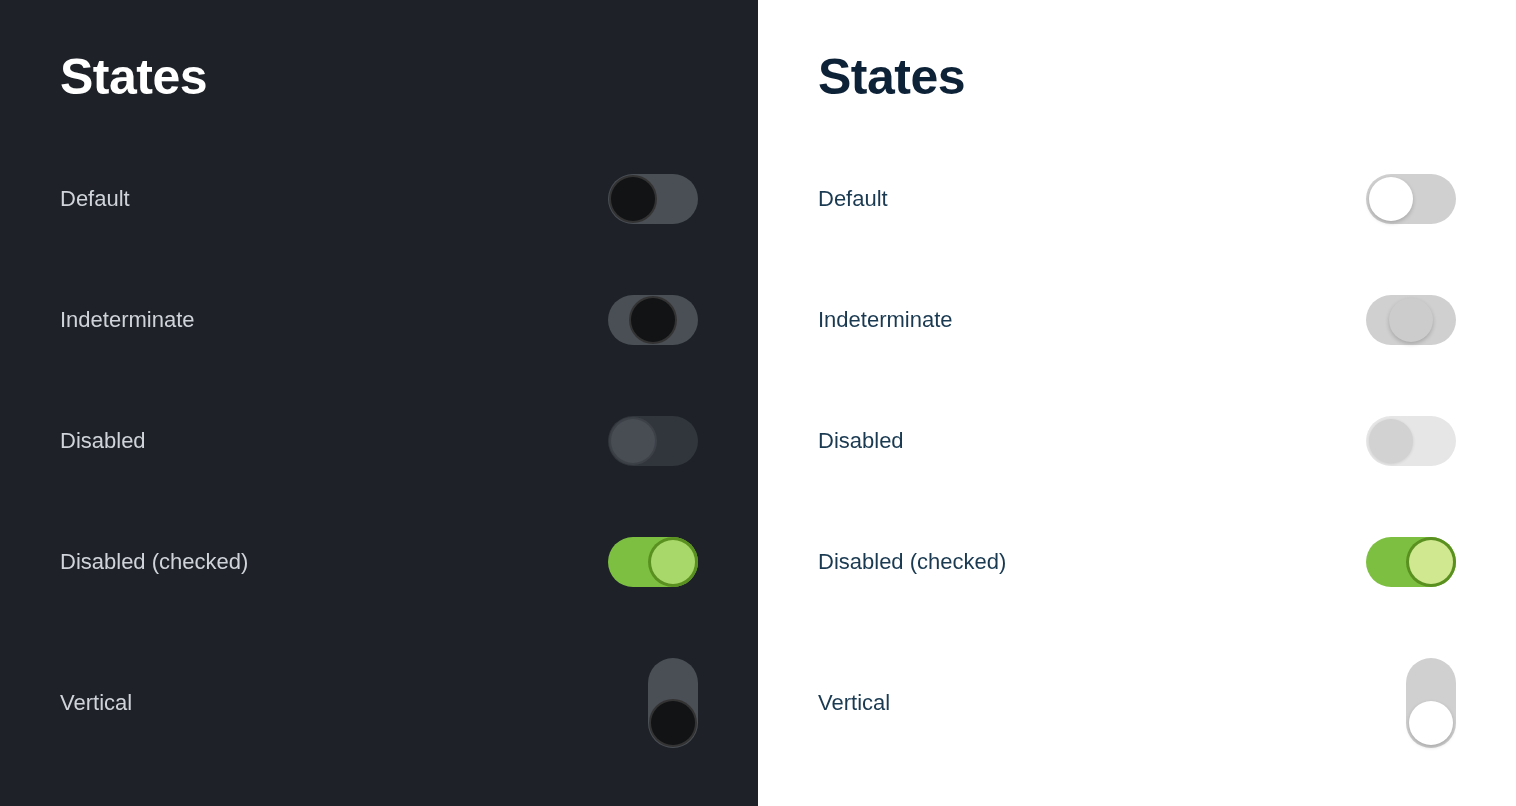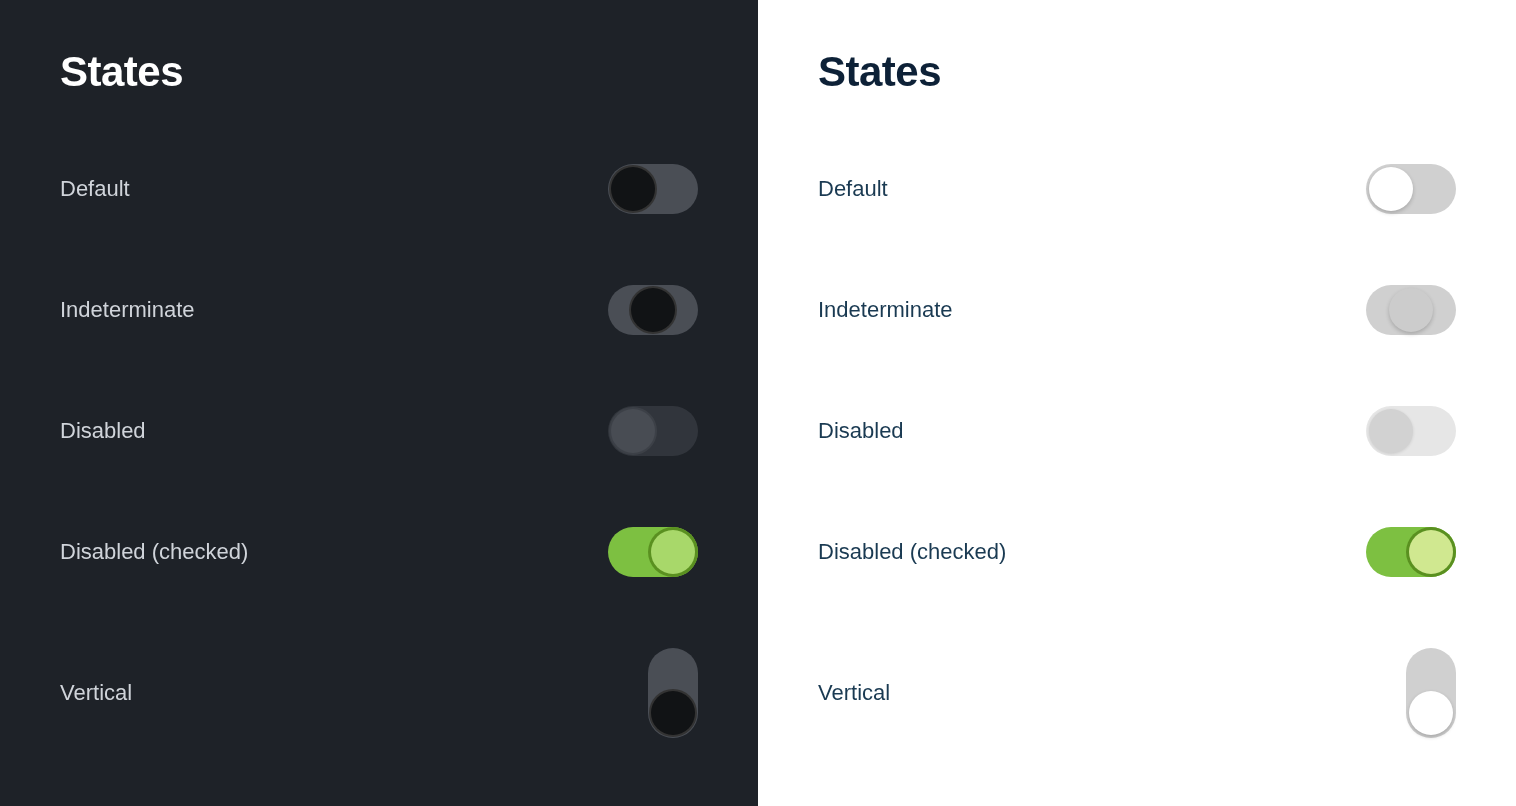--- a/index.html
+++ b/index.html
@@ -21,21 +21,21 @@
       background-color: #1e2228;
       color: #ffffff;
     }
 
     .panel-light {
       background-color: #ffffff;
       color: #0d2137;
     }
 
     .panel-title {
-      font-size: 42px;
+      font-size: 50px;
       font-weight: 800;
       margin-bottom: 40px;
       letter-spacing: -0.5px;
     }
 
     .panel-dark .panel-title {
       color: #ffffff;
     }
 
     .panel-light .panel-title {

